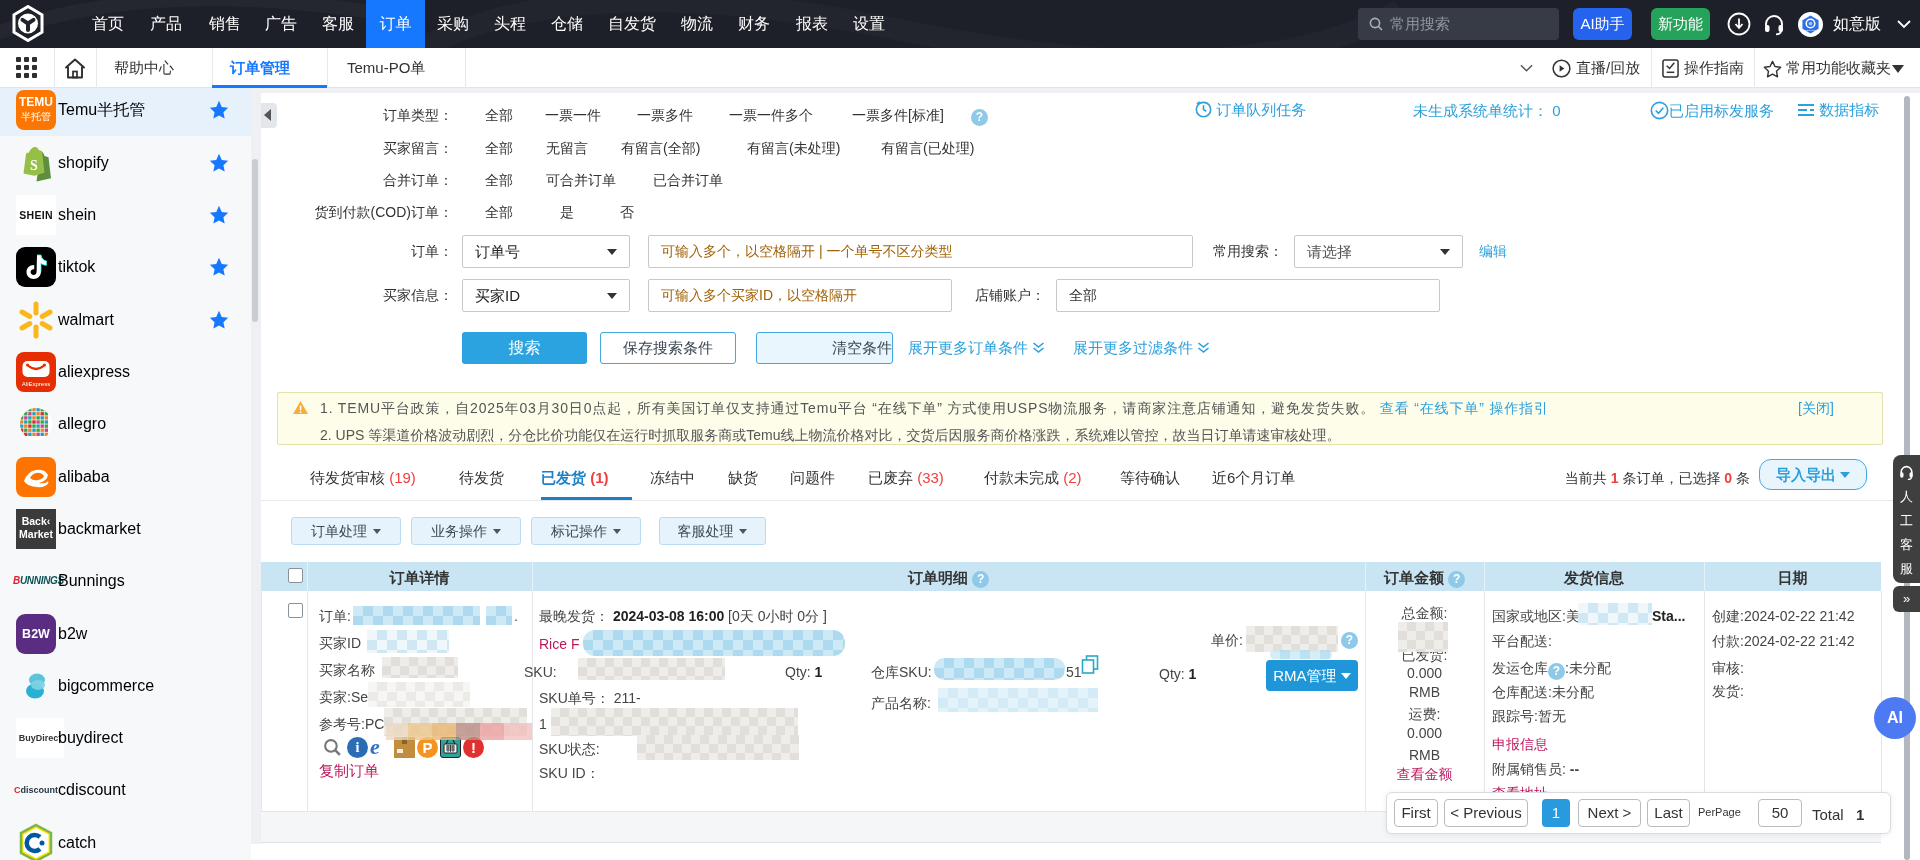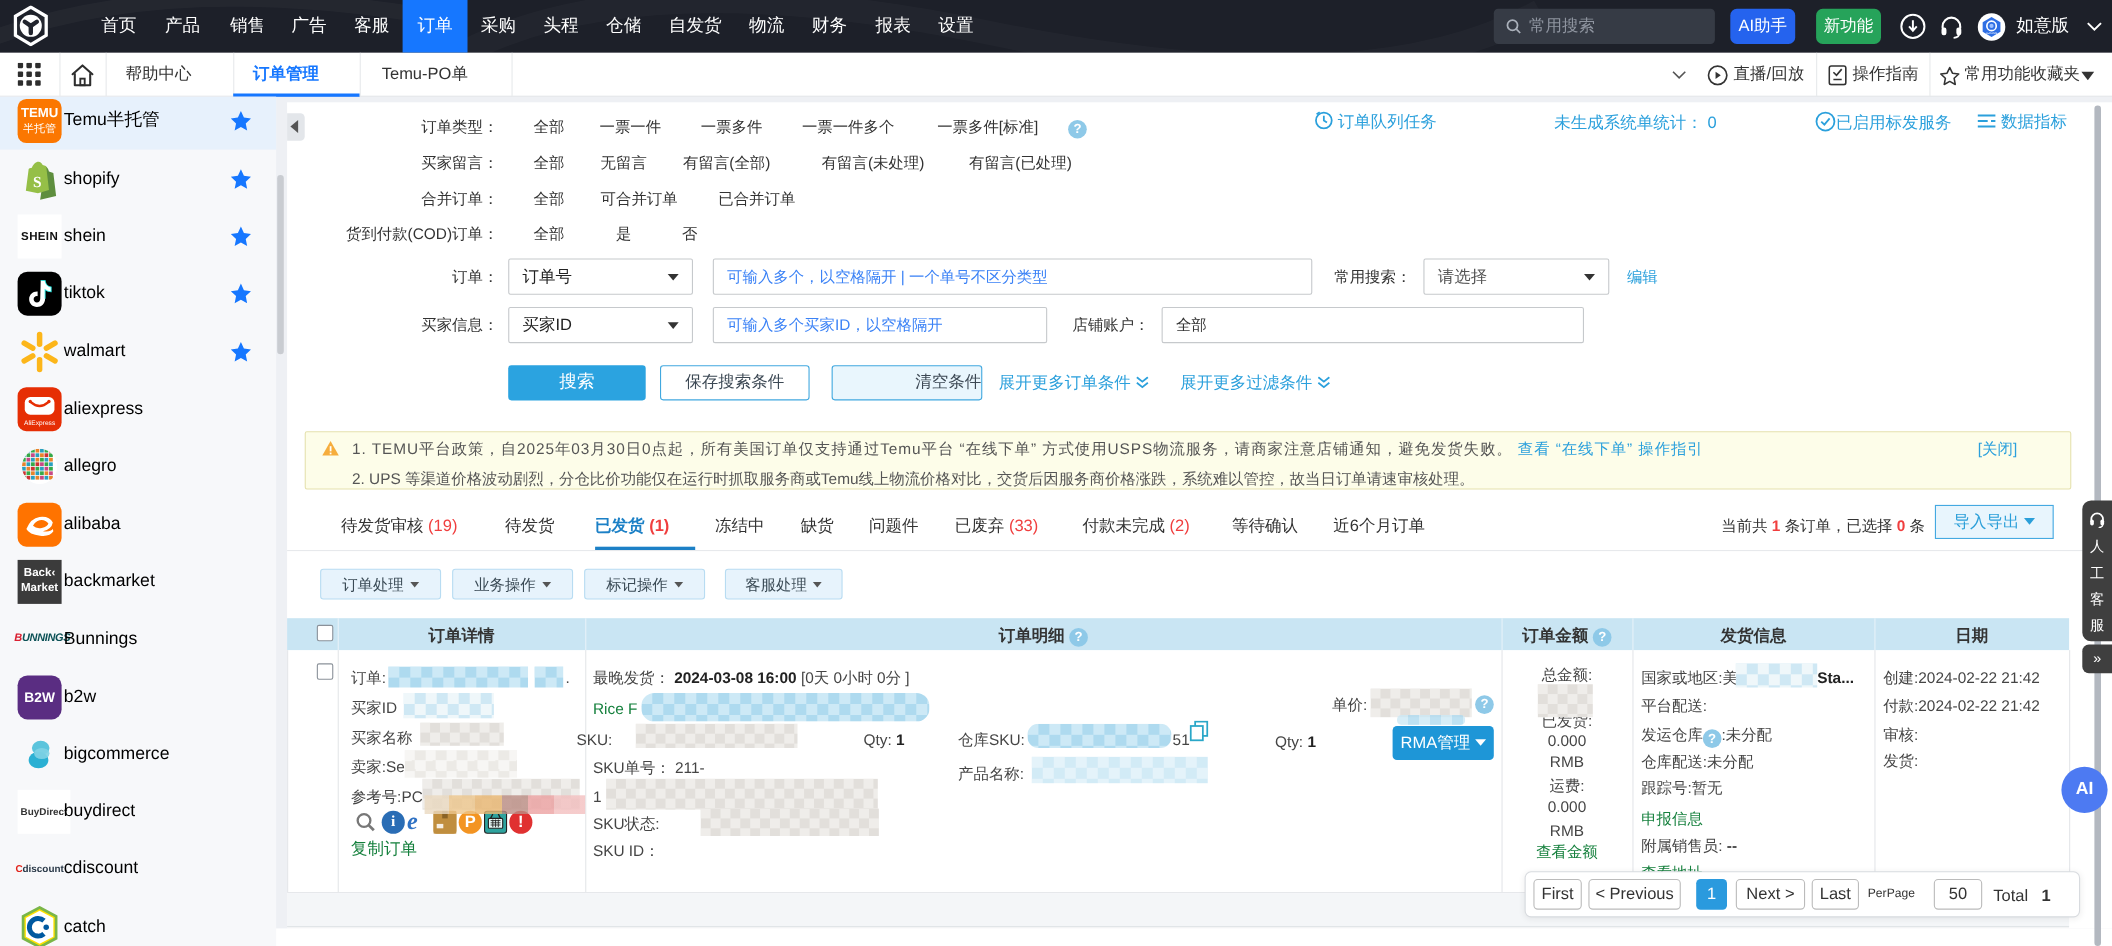--- a/index.html
+++ b/index.html
@@ -21,39 +21,39 @@
 .srow{position:absolute;left:0;width:251px;height:48px}
 .srow .nm{position:absolute;left:58px;top:0;height:48px;line-height:48px;font-size:16px;color:#000000}
 .srow .ic{position:absolute;left:16px;top:4px;height:40px}
 .star{position:absolute;left:208px;top:13px;width:22px;height:22px;fill:#1677ff}
 
 #main{position:absolute;left:261px;top:93px;width:1659px;height:751px;background:#fff}
 label.fl{position:absolute;font-size:14px;color:#333;text-align:right}
 .opt{position:absolute;font-size:14px;color:#333}
 .sel{position:absolute;height:33px;border:1px solid #c6c9cc;border-radius:2px;background:#fff;font-size:15px;color:#222;line-height:31px;padding-left:12px}
 .sel:after{content:"";position:absolute;right:12px;top:13px;border-left:5px solid transparent;border-right:5px solid transparent;border-top:6px solid #333}
-.inp{position:absolute;height:33px;border:1px solid #c6c9cc;border-radius:2px;background:#fff;font-size:14px;color:#3b82f6;line-height:31px;padding-left:12px}
+.inp{position:absolute;height:33px;border:1px solid #c6c9cc;border-radius:2px;background:#fff;font-size:14px;color:#a16207;line-height:31px;padding-left:12px}
 .blue{color:#2ba0dc}
 .qm{display:inline-block;width:17px;height:17px;border-radius:50%;background:#8ec9e8;color:#fff;font-size:12px;line-height:17px;text-align:center;vertical-align:-2px;font-weight:bold}
 .ht .qm{vertical-align:0px}
 
 .mzb{position:absolute;background:repeating-conic-gradient(#aedaef 0% 25%,#cde9f6 0% 50%);background-size:20px 20px}
 .mzg{position:absolute;background:repeating-conic-gradient(#e2dfdb 0% 25%,#efedea 0% 50%);background-size:18px 18px}
 
 .tab{position:absolute;top:469px;font-size:15px;color:#333}
 .cnt{color:#f03e3e}
 .abtn{position:absolute;top:517px;height:28px;background:#e7f3fc;border:1px solid #b8dcf2;border-radius:3px;color:#3a4a55;font-size:14px;text-align:center;line-height:26px}
 .caret{display:inline-block;vertical-align:2px;border-left:4.5px solid transparent;border-right:4.5px solid transparent;border-top:5.5px solid #555;margin-left:2px}
 
 .hsep{position:absolute;left:0;top:562px;width:1px;height:29px;background:#e6f2f9}
 .ht{position:absolute;top:569px;font-size:15px;font-weight:bold;color:#333;text-align:center}
 .vline{position:absolute;top:591px;width:1px;height:220px;background:#e4e6e9}
 .ct{position:absolute;font-size:14px;color:#454545}
 .cc{position:absolute;width:119px;text-align:center;font-size:14px;color:#454545}
-.ct.blue,.cc.blue{color:#15803d}
+.ct.blue,.cc.blue{color:#be185d}
 .icr{position:absolute;width:21px;height:21px}
 .mzm{position:absolute;background:repeating-conic-gradient(#cfe8f4 0% 25%,#eff7fa 0% 50%);background-size:20px 20px}
 .mzw{position:absolute;background:repeating-conic-gradient(#eceae6 0% 25%,#f7f6f4 0% 50%);background-size:19px 19px}
 .pbtn{position:absolute;top:799px;height:28px;border:1px solid #bbb;border-radius:4px;background:#fff;font-size:15px;color:#333;text-align:center;line-height:26px}
 </style>
 </head>
 <body>
 
 <div id="topbar">
  <svg width="1920" height="48" style="position:absolute;left:0;top:0">
@@ -448,21 +448,21 @@
 <div class="tab" style="left:541px;color:#1c80c6;font-weight:bold">已发货 <span class="cnt">(1)</span></div>
 <div style="position:absolute;left:541px;top:497px;width:91px;height:3px;background:#1c80c6"></div>
 <div class="tab" style="left:650px">冻结中</div>
 <div class="tab" style="left:728px">缺货</div>
 <div class="tab" style="left:790px">问题件</div>
 <div class="tab" style="left:868px">已废弃 <span class="cnt">(33)</span></div>
 <div class="tab" style="left:984px">付款未完成 <span class="cnt">(2)</span></div>
 <div class="tab" style="left:1120px">等待确认</div>
 <div class="tab" style="left:1212px">近6个月订单</div>
 <div style="position:absolute;right:170px;top:470px;font-size:14px;color:#333">当前共 <b style="color:#f03e3e">1</b> 条订单，已选择 <b style="color:#f03e3e">0</b> 条</div>
-<div style="position:absolute;left:1759px;top:459px;width:108px;height:31px;background:#e8f5fd;border:1px solid #44a9e1;border-radius:0;color:#2b9fd9;font-size:15px;text-align:center;line-height:29px;font-weight:normal">导入导出 <span style="display:inline-block;vertical-align:2px;border-left:5px solid transparent;border-right:5px solid transparent;border-top:6px solid #2b9fd9"></span></div>
+<div style="position:absolute;left:1759px;top:459px;width:108px;height:31px;background:#e8f5fd;border:1px solid #44a9e1;border-radius:12px;color:#2b9fd9;font-size:15px;text-align:center;line-height:29px;font-weight:bold">导入导出 <span style="display:inline-block;vertical-align:2px;border-left:5px solid transparent;border-right:5px solid transparent;border-top:6px solid #2b9fd9"></span></div>
 <div class="abtn" style="left:291px;width:110px">订单处理 <span class="caret"></span></div>
 <div class="abtn" style="left:411px;width:110px">业务操作 <span class="caret"></span></div>
 <div class="abtn" style="left:531px;width:110px">标记操作 <span class="caret"></span></div>
 <div class="abtn" style="left:659px;width:107px">客服处理 <span class="caret"></span></div>
 
 <div style="position:absolute;left:261px;top:562px;width:1620px;height:29px;background:#c9e5f3"></div>
 <div class="hsep" style="left:307px"></div>
 <div class="hsep" style="left:532px"></div>
 <div class="hsep" style="left:1365px"></div>
 <div class="hsep" style="left:1484px"></div>

